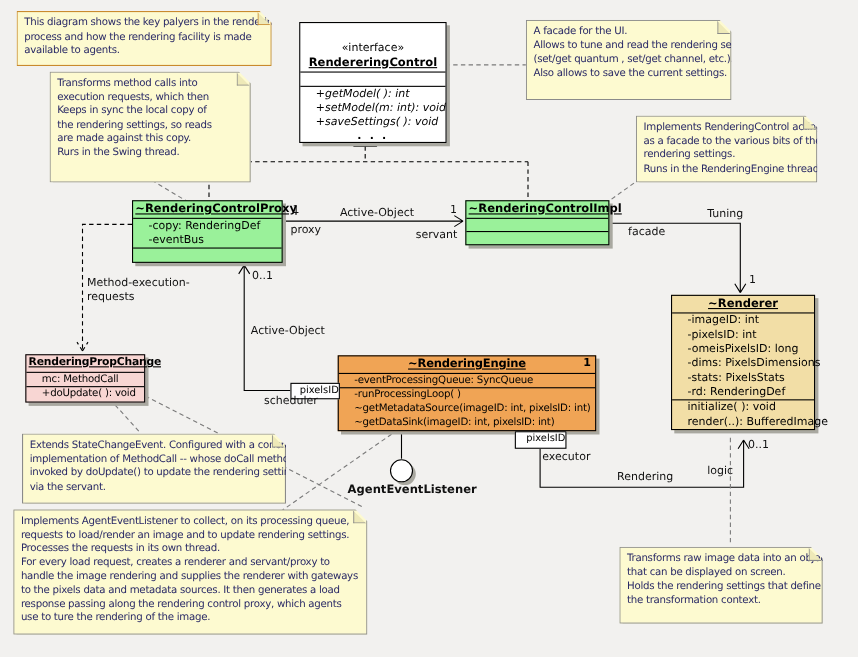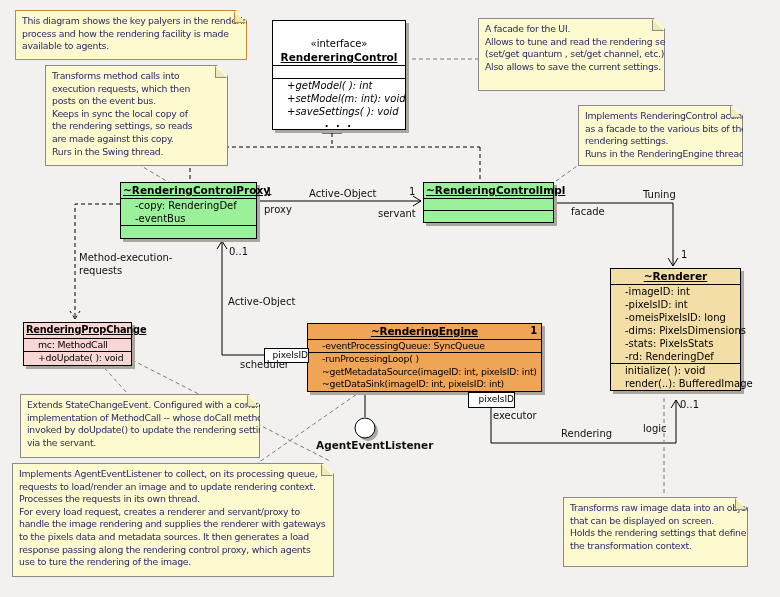--- a/index.html
+++ b/index.html
@@ -75,21 +75,20 @@
     <div class="fold"></div>
     <div class="nline">This diagram shows the key palyers in the rendering</div>
     <div class="nline">process and how the rendering facility is made</div>
     <div class="nline">available to agents.</div>
   </div>
 
   <div class="note" style="left:45px;top:65px;width:170px;height:93px;">
     <div class="fold"></div>
     <div class="nline">Transforms method calls into</div>
     <div class="nline">execution requests, which then</div>
-    <div class="nline">posts on the event bus.</div>
     <div class="nline">Keeps in sync the local copy of</div>
     <div class="nline">the rendering settings, so reads</div>
     <div class="nline">are made against this copy.</div>
     <div class="nline">Rurs in the Swing thread.</div>
   </div>
 
   <div class="note" style="left:478px;top:18px;width:174px;height:65px;">
     <div class="fold"></div>
     <div class="nline">A facade for the UI.</div>
     <div class="nline">Allows to tune and read the rendering settings</div>
@@ -109,21 +108,21 @@
     <div class="fold"></div>
     <div class="nline">Extends StateChangeEvent. Configured with a concrete</div>
     <div class="nline">implementation of MethodCall -- whose doCall method is</div>
     <div class="nline">invoked by doUpdate() to update the rendering settings</div>
     <div class="nline">via the servant.</div>
   </div>
 
   <div class="note" style="left:12px;top:463px;width:309px;height:106px;">
     <div class="fold"></div>
     <div class="nline">Implements AgentEventListener to collect, on its processing queue,</div>
-    <div class="nline">requests to load/render an image and to update rendering context.</div>
+    <div class="nline">requests to load/render an image and to update rendering settings.</div>
     <div class="nline">Processes the requests in its own thread.</div>
     <div class="nline">For every load request, creates a renderer and servant/proxy to</div>
     <div class="nline">handle the image rendering and supplies the renderer with gateways</div>
     <div class="nline">to the pixels data and metadata sources. It then generates a load</div>
     <div class="nline">response passing along the rendering control proxy, which agents</div>
     <div class="nline">use to ture the rendering of the image.</div>
   </div>
 
   <div class="note" style="left:563px;top:497px;width:172px;height:62px;">
     <div class="fold"></div>

